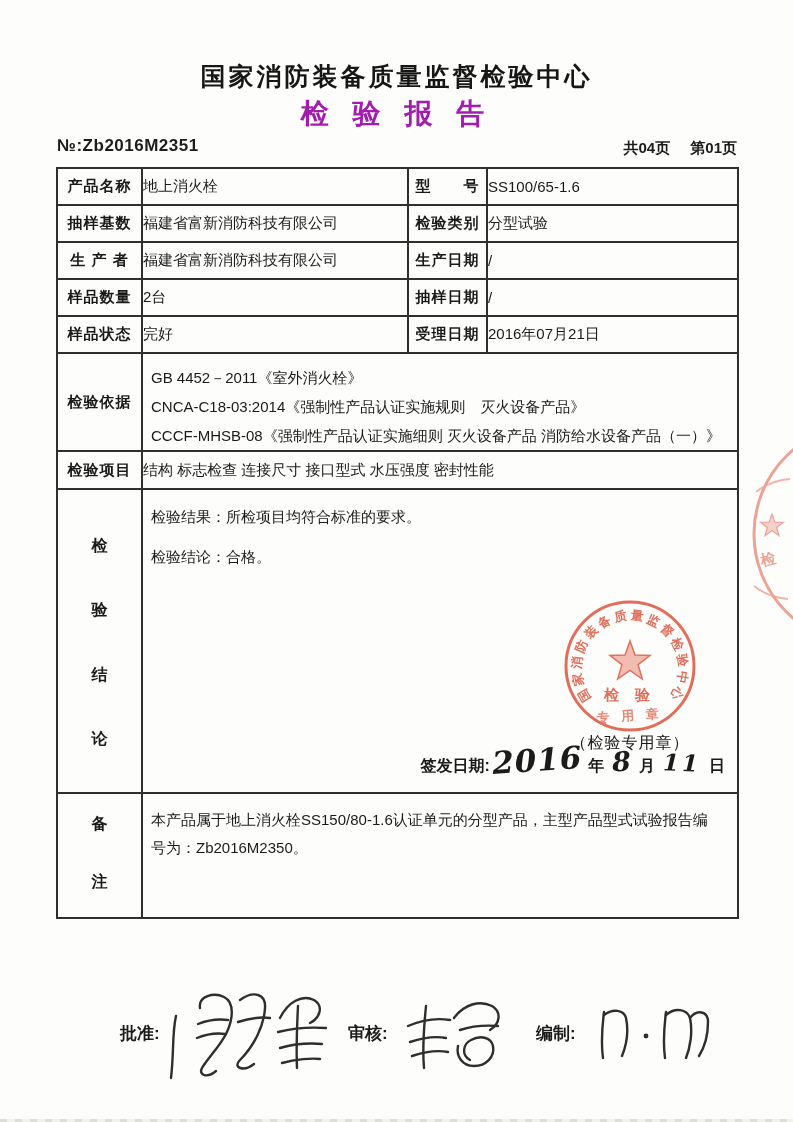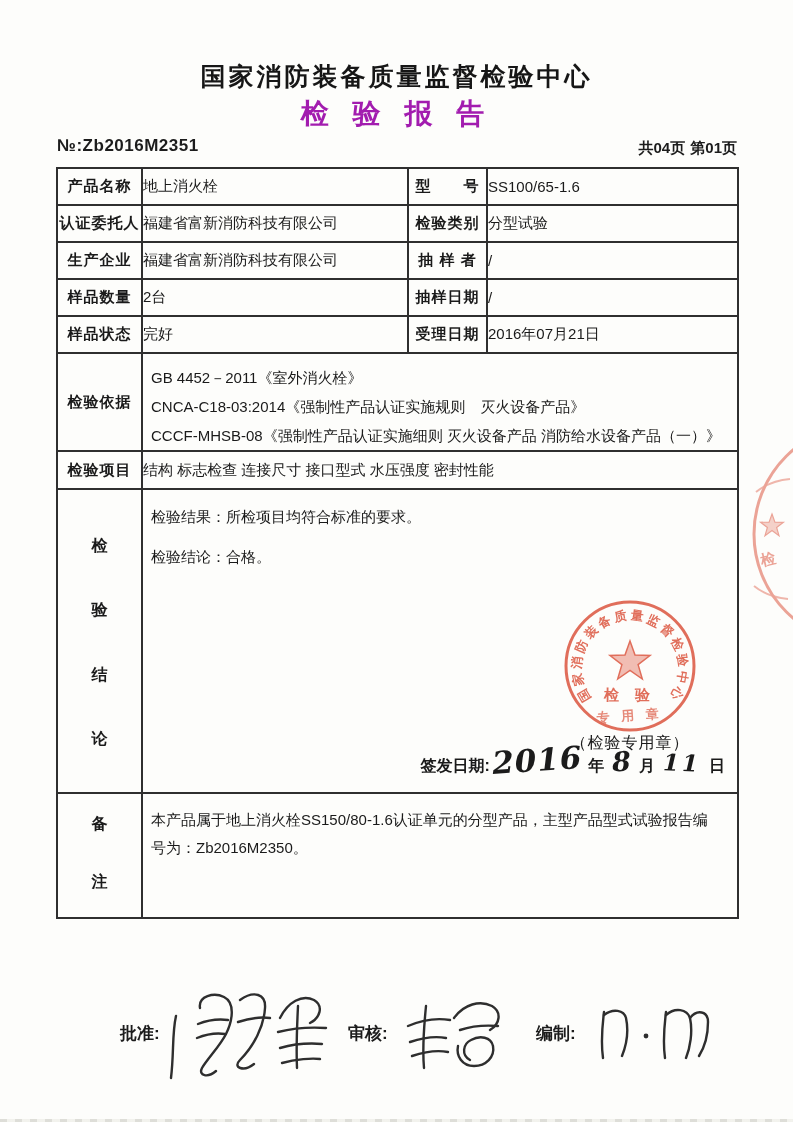--- a/index.html
+++ b/index.html
@@ -16,21 +16,21 @@
   .doc-title {
     position:absolute; top:95px; left:0; width:100%;
     text-align:center; font-size:28px; font-weight:700; letter-spacing:8px; color:#a21caf;
   }
   .report-no {
     position:absolute; top:136px; left:57px; font-size:17px; font-weight:600; letter-spacing:0.5px;
   }
   .page-info {
     position:absolute; top:139px; right:56px; font-size:15px; font-weight:700;
   }
-  .page-info span { margin-left:1px; }
+  .page-info span { margin-left:16px; }
 
   
   table.report {
     position:absolute; left:56px; top:167px; width:681px;
     border-collapse:collapse; table-layout:fixed;
   }
   table.report td {
     border:2px solid #2f2f2f; padding:0; font-size:15px; color:#1a1a1a;
     vertical-align:middle; overflow:hidden;
   }
@@ -107,29 +107,29 @@
       </colgroup>
 
     <tbody>
         <tr class="r">
       <td class="lbl">产品名称</td>
       <td class="val">地上消火栓</td>
       <td class="lbl">型　　号</td>
       <td class="val">SS100/65-1.6</td>
     </tr>
     <tr class="r">
-      <td class="lbl">认证委托人</td>
+      <td class="lbl">抽样基数</td>
       <td class="val">福建省富新消防科技有限公司</td>
       <td class="lbl">检验类别</td>
       <td class="val">分型试验</td>
     </tr>
     <tr class="r">
-      <td class="lbl">生产企业</td>
+      <td class="lbl">生 产 者</td>
       <td class="val">福建省富新消防科技有限公司</td>
-      <td class="lbl">抽 样 者</td>
+      <td class="lbl">生产日期</td>
       <td class="val">/</td>
     </tr>
     <tr class="r">
       <td class="lbl">样品数量</td>
       <td class="val">2台</td>
       <td class="lbl">抽样日期</td>
       <td class="val">/</td>
     </tr>
     <tr class="r">
       <td class="lbl">样品状态</td>

